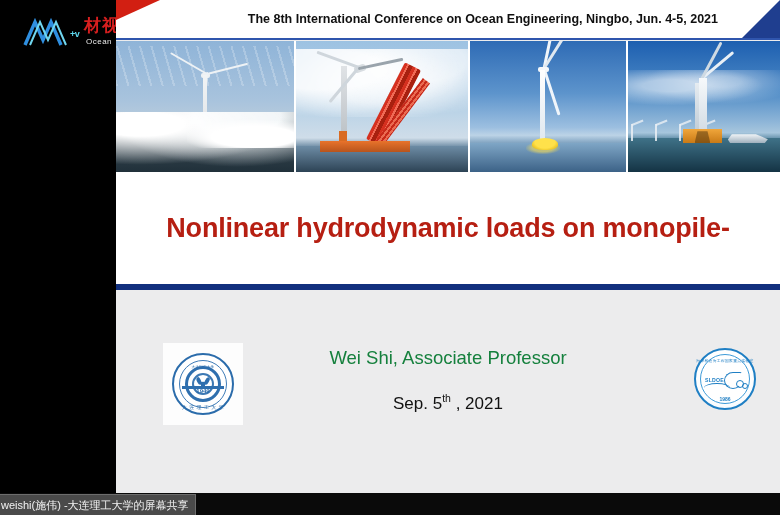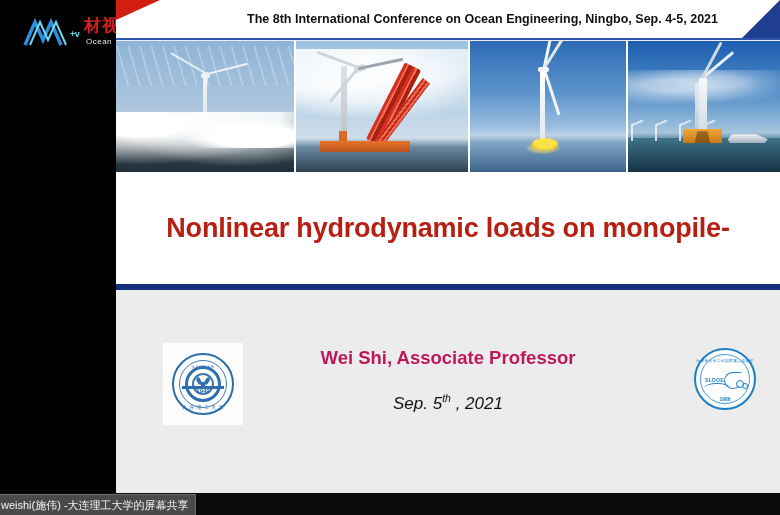--- a/index.html
+++ b/index.html
@@ -296,26 +296,26 @@
     position: absolute; left: 0; top: 290px;
     width: 100%; height: 203px;
     background: #ececed;
   }
 
   .author-block {
     position: absolute; left: 0; top: 56px; width: 100%;
     text-align: center;
   }
   .author-line {
-    font-size: 18.5px; font-weight: bold; color: #be185d;
+    font-size: 18.5px; font-weight: normal; color: #15803d;
     line-height: 24px; white-space: nowrap;
   }
   .date-line {
     margin-top: 22px;
-    font-size: 17px; color: #111; white-space: nowrap; font-style: italic;
+    font-size: 17px; color: #111; white-space: nowrap;
   }
   .date-line sup { font-size: 10.5px; }
 
   
   .logo-dut {
     position: absolute; left: 47px; top: 53px;
     width: 80px; height: 82px;
     background: #fdfdfd;
     display: flex; align-items: center; justify-content: center;
   }
@@ -437,21 +437,21 @@
     <span class="wm-plus">+v</span>
     <span class="wm-cn">材视</span>
     <span class="wm-en">Ocean</span>
   </div>
 
   <div id="slide">
 
     <div class="hdr">
       <div class="tri-red"></div>
       <div class="tri-blue"></div>
-      <div class="hdr-text">The 8th International Conference on Ocean Engineering, Ningbo, Sep. 4-5, 2021</div>
+      <div class="hdr-text">The 8th International Conference on Ocean Engineering, Ningbo, Jun. 4-5, 2021</div>
       <div class="hdr-rule"></div>
     </div>
 
     <div class="strip">
 
       <div class="cell cell1">
         <div class="p1">
           <div class="cirrus"></div>
           <div class="far"></div>
           <div class="nac"></div>

